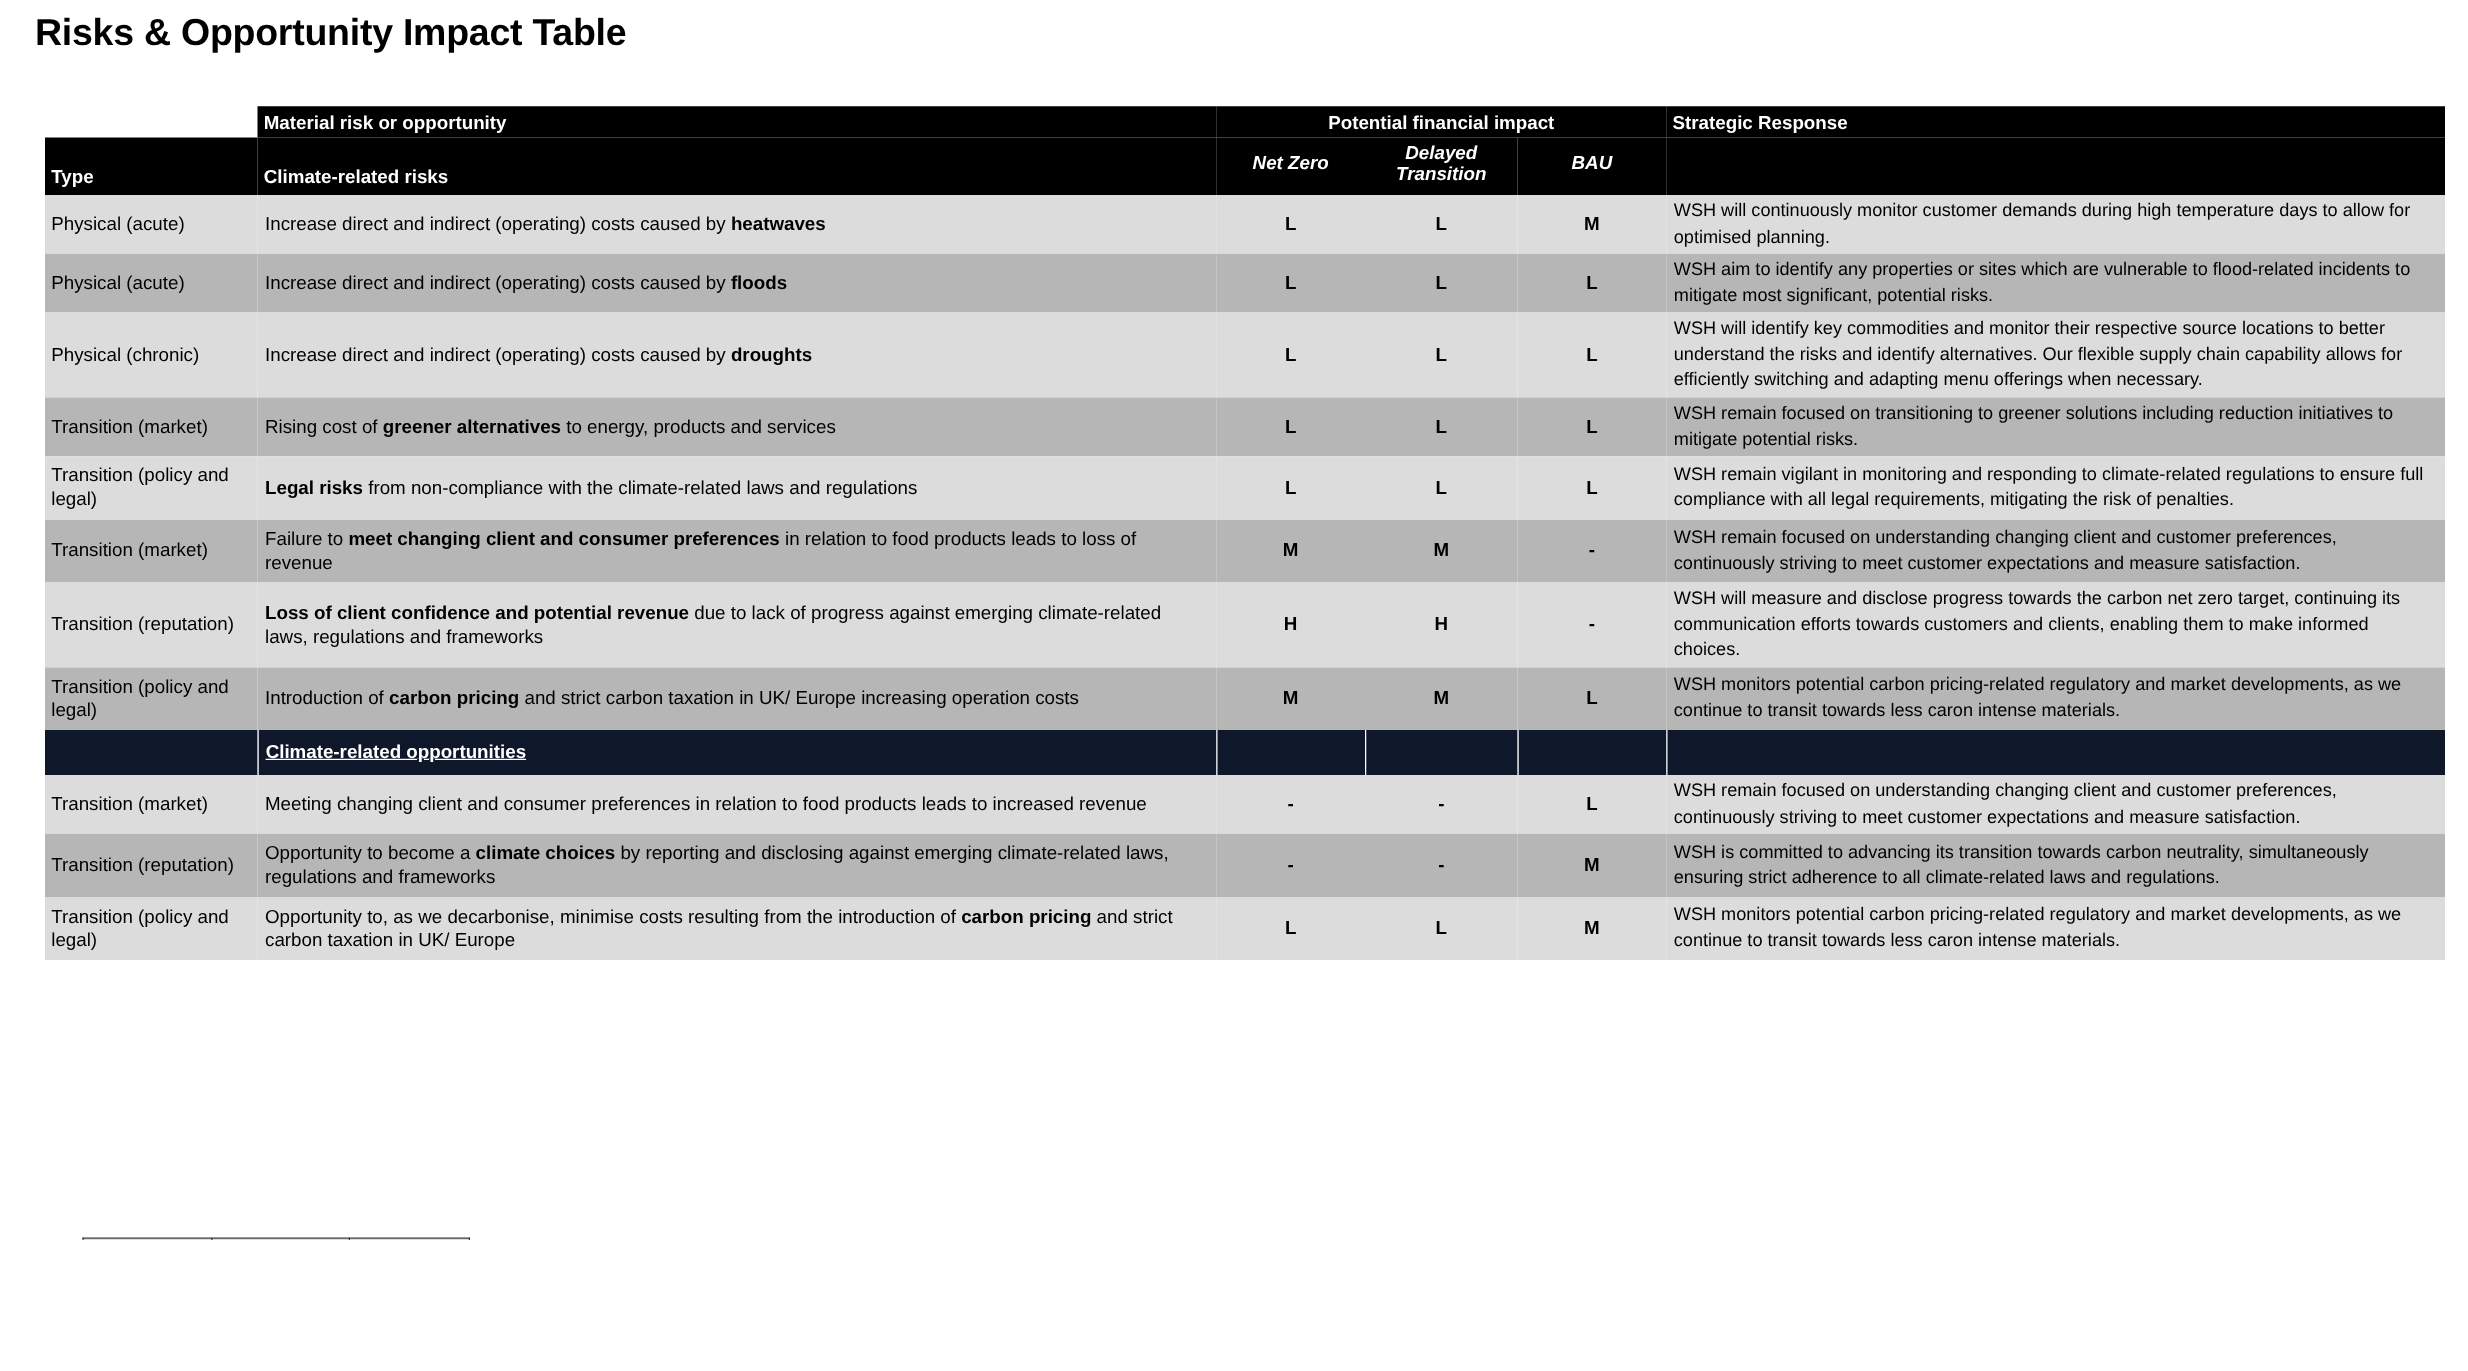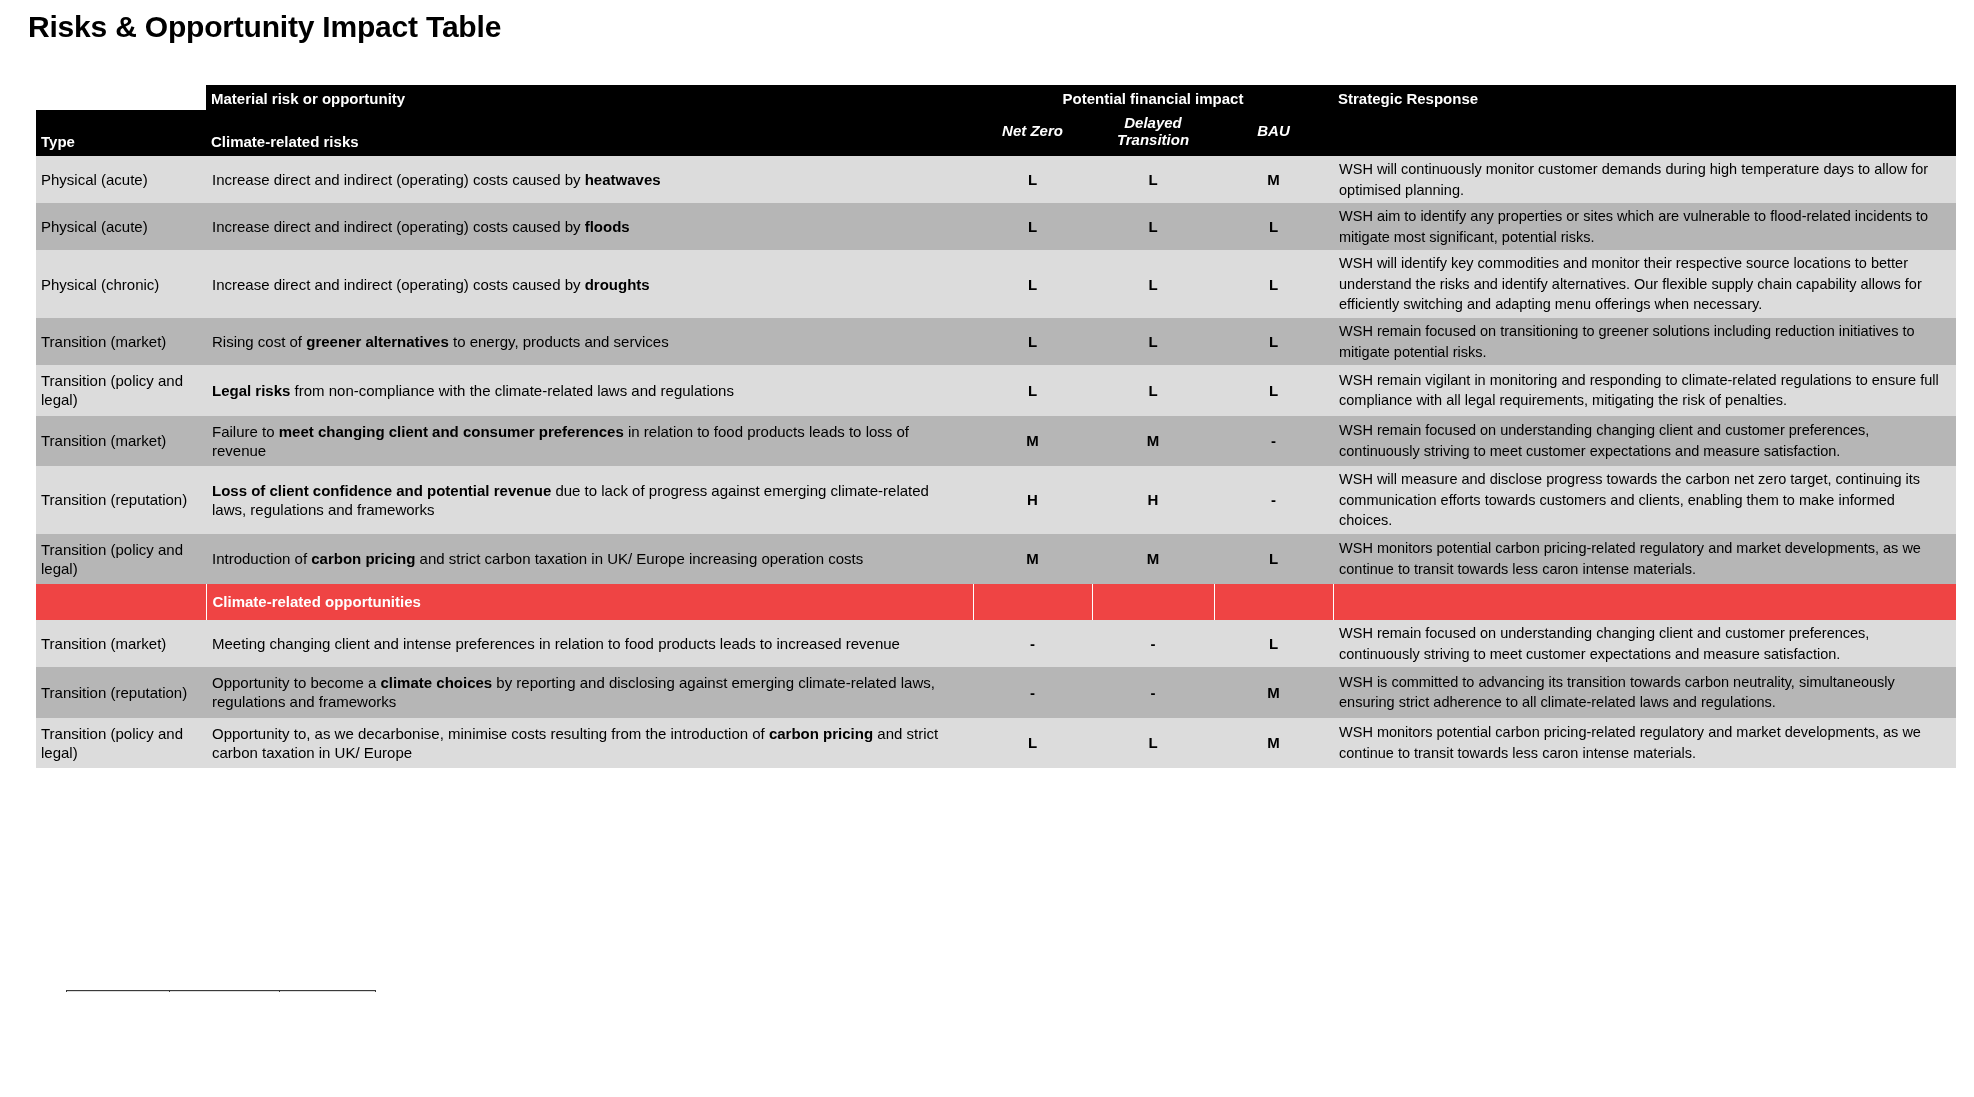--- a/index.html
+++ b/index.html
@@ -118,23 +118,24 @@
   .cell-resp {
     padding: 3px 6px 3px 6px !important;
     vertical-align: top;
     font-size: 14.5px;
     line-height: 1.42;
     border-bottom: 1px solid #ffffff;
   }
 
   
   .section-row td {
-    background: #ef4444;
+    background: #0f172a;
     color: #ffffff;
     height: 24px;
+    text-decoration: underline;
   }
   .section-row .cell-type,
   .section-row .cell-desc,
   .section-row .cell-score,
   .section-row .cell-resp {
     border-right: 1px solid #ffffff;
     border-bottom: 0;
   }
   .section-row .sec-label {
     font-weight: bold;
@@ -273,21 +274,21 @@
         <tr class="section-row">
           <td class="cell-type"></td>
           <td class="cell-desc sec-label">Climate-related opportunities</td>
           <td class="cell-score"></td>
           <td class="cell-score"></td>
           <td class="cell-score"></td>
           <td class="cell-resp"></td>
         </tr>
         <tr class="row-light">
           <td class="cell-type">Transition (market)</td>
-          <td class="cell-desc">Meeting changing client and intense preferences in relation to food products leads to increased revenue</td>
+          <td class="cell-desc">Meeting changing client and consumer preferences in relation to food products leads to increased revenue</td>
           <td class="cell-score">-</td>
           <td class="cell-score">-</td>
           <td class="cell-score">L</td>
           <td class="cell-resp">WSH remain focused on understanding changing client and customer preferences, continuously striving to meet customer expectations and measure satisfaction.</td>
         </tr>
         <tr class="row-dark">
           <td class="cell-type">Transition (reputation)</td>
           <td class="cell-desc">Opportunity to become a <b>climate choices</b> by reporting and disclosing against emerging climate-related laws, regulations and frameworks</td>
           <td class="cell-score">-</td>
           <td class="cell-score">-</td>

